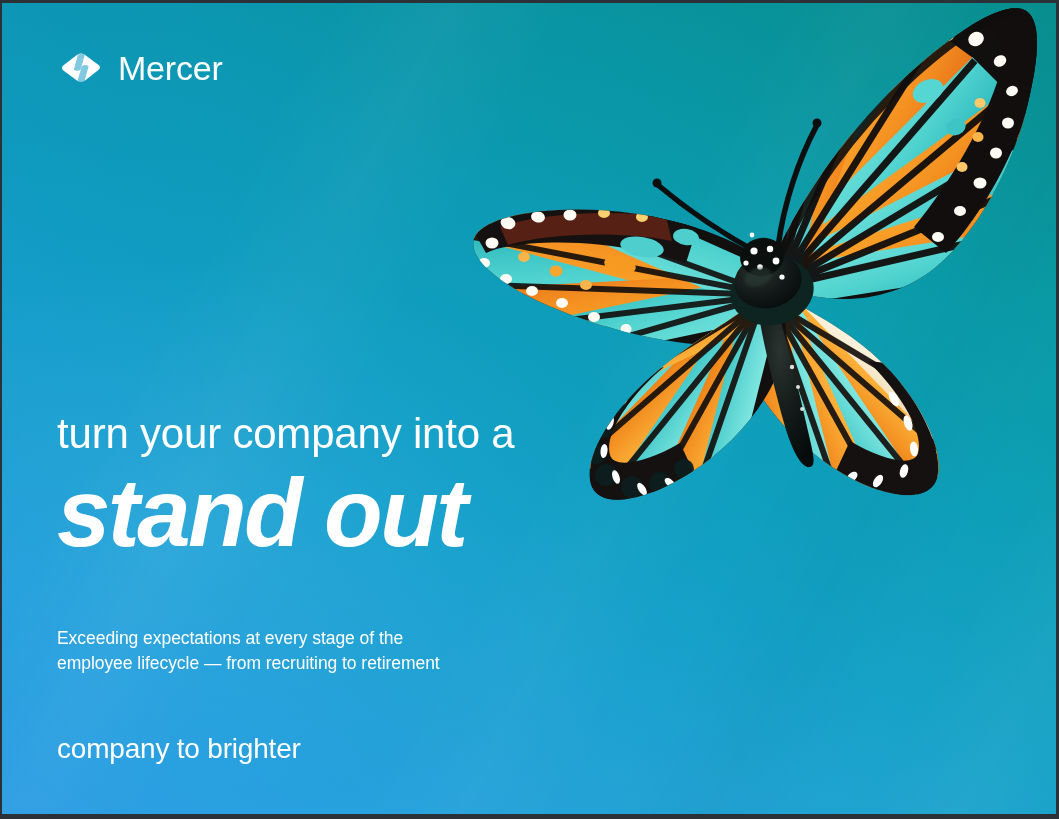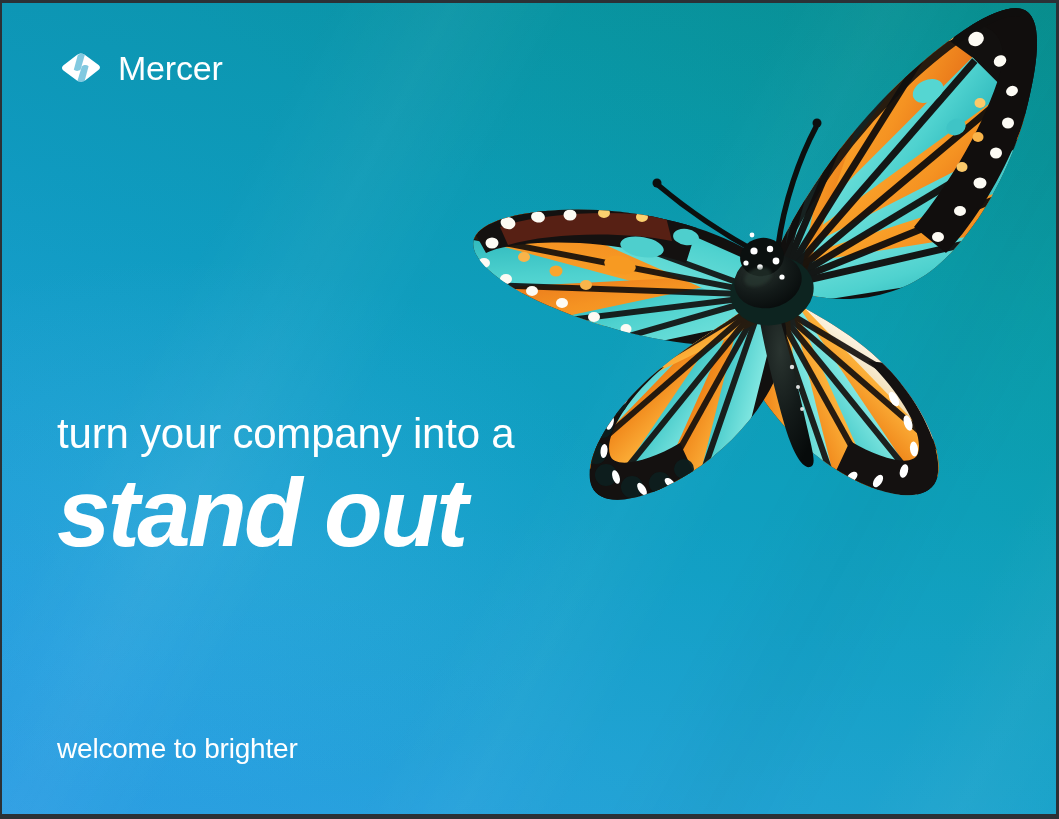--- a/index.html
+++ b/index.html
@@ -536,16 +536,20 @@
                L6.4 18.4 C4.4 16.9 4.6 14.7 6.5 13.2 Z" fill="#ffffff"></path>
       <path d="M20.8 3.0 C23.6 1.2 26.0 1.6 27.8 2.9 L23.6 17.6 C21.2 19.6 18.6 19.2 16.8 17.8 Z" fill="#1a9cc6" opacity="0.55"></path>
       <path d="M27.6 29.0 C24.8 30.8 22.2 30.4 20.4 29.0 L24.8 14.4 C27.2 12.4 29.8 12.8 31.6 14.2 Z" fill="#1a9cc6" opacity="0.55"></path>
     </svg>
     <div class="logo-word">Mercer</div>
   </div>
 
   <div class="copy">
     <div class="kicker">turn your company into a</div>
     <div class="headline">stand out</div>
-    <div class="tagline">welcome to brighter</div>
+    <div class="subcopy">
+      <span>Exceeding expectations at every stage of the</span>
+      <span>employee lifecycle — from recruiting to retirement</span>
+    </div>
+    <div class="tagline">company to brighter</div>
   </div>
 
 </div>
 
 </body></html>

